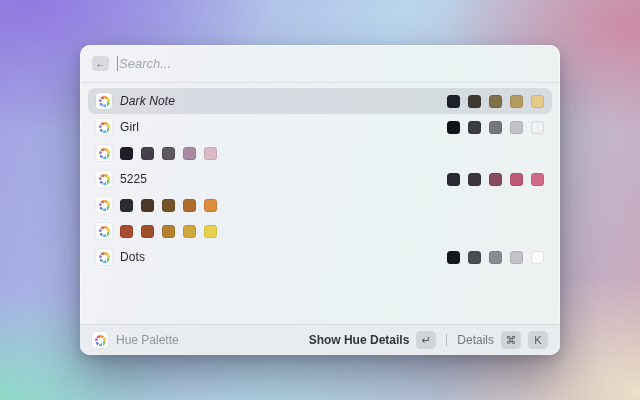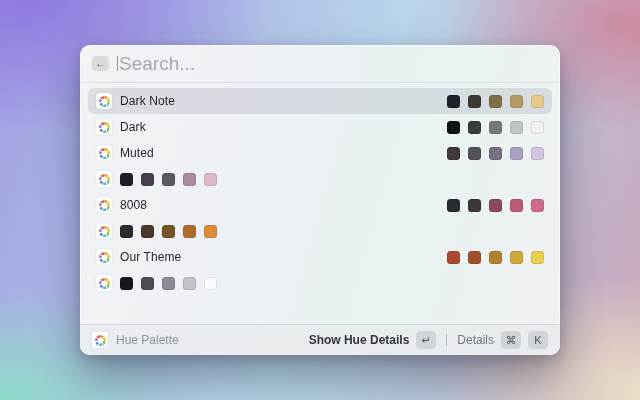--- a/index.html
+++ b/index.html
@@ -35,30 +35,30 @@
     width: 17px; height: 15px; border: none; border-radius: 4px;
     background: rgba(110,118,130,0.18); color: #3e434b;
     font-size: 10px; line-height: 15px; text-align: center;
     display: inline-flex; align-items: center; justify-content: center;
     cursor: pointer; flex: 0 0 auto;
   }
   .caret { width: 1px; height: 15px; background: #8f959e; margin-left: 8px; flex: 0 0 auto; }
   .search-input {
     flex: 1; border: none; outline: none; background: transparent;
     font-family: "Liberation Sans", sans-serif;
-    font-size: 19px; color: #2a2d33; padding: 0 0 0 1px;
+    font-size: 13px; color: #2a2d33; padding: 0 0 0 1px; font-style: italic;
   }
   .search-input::placeholder { color: #a2a8b2; }
   
   .list { flex: 1; padding: 5px 8px; overflow: hidden; }
   .row {
     height: 26px; display: flex; align-items: center; gap: 8px;
     padding: 0 8px; border-radius: 7px; cursor: pointer;
   }
-  .row.selected { background: rgba(178,183,193,0.38); }
+  .row.selected { background: rgba(178,183,193,0.38); font-style: italic; }
   .icon-tile {
     width: 16px; height: 16px; border-radius: 4px; background: #ffffff;
     box-shadow: 0 0 2px rgba(0,0,0,0.12);
     display: flex; align-items: center; justify-content: center; flex: 0 0 auto;
   }
   .hue-ring {
     width: 11px; height: 11px; border-radius: 50%;
     background:
       radial-gradient(closest-side, #ffffff 54%, rgba(255,255,255,0) 56%),
       conic-gradient(#f0a03c 0 40deg, rgba(0,0,0,0) 40deg 52deg,
@@ -121,62 +121,49 @@
             <span class="swatch" style="background: rgb(180, 155, 97);"></span>
             <span class="swatch" style="background: rgb(229, 202, 137);"></span>
           </span>
       </div>
 
 
       <div class="row">
         <span class="icon-tile">
           <span class="hue-ring"></span>
         </span>
-        <span class="row-label">Dark</span>
+        <span class="row-label">Girl</span>
         <span class="swatches">
             <span class="swatch" style="background: rgb(18, 19, 24);"></span>
             <span class="swatch" style="background: rgb(59, 59, 64);"></span>
             <span class="swatch" style="background: rgb(118, 118, 124);"></span>
             <span class="swatch" style="background: rgb(195, 194, 201);"></span>
             <span class="swatch" style="background: rgb(241, 241, 244);"></span>
           </span>
       </div>
 
-      <div class="row">
-        <span class="icon-tile">
-          <span class="hue-ring"></span>
-        </span>
-        <span class="row-label">Muted</span>
-        <span class="swatches">
-            <span class="swatch" style="background: rgb(62, 58, 64);"></span>
-            <span class="swatch" style="background: rgb(85, 81, 92);"></span>
-            <span class="swatch" style="background: rgb(120, 112, 130);"></span>
-            <span class="swatch" style="background: rgb(171, 161, 194);"></span>
-            <span class="swatch" style="background: rgb(208, 199, 223);"></span>
-          </span>
-      </div>
 
       <div class="row">
         <span class="icon-tile">
           <span class="hue-ring"></span>
         </span>
         <span class="swatches">
             <span class="swatch" style="background: rgb(31, 29, 40);"></span>
             <span class="swatch" style="background: rgb(70, 64, 76);"></span>
             <span class="swatch" style="background: rgb(93, 88, 98);"></span>
             <span class="swatch" style="background: rgb(170, 138, 162);"></span>
             <span class="swatch" style="background: rgb(220, 185, 198);"></span>
           </span>
       </div>
 
       <div class="row">
         <span class="icon-tile">
           <span class="hue-ring"></span>
         </span>
-        <span class="row-label">8008</span>
+        <span class="row-label">5225</span>
         <span class="swatches">
             <span class="swatch" style="background: rgb(42, 40, 48);"></span>
             <span class="swatch" style="background: rgb(60, 53, 62);"></span>
             <span class="swatch" style="background: rgb(138, 74, 96);"></span>
             <span class="swatch" style="background: rgb(189, 91, 119);"></span>
             <span class="swatch" style="background: rgb(208, 106, 136);"></span>
           </span>
       </div>
 
       <div class="row">
@@ -189,34 +176,34 @@
             <span class="swatch" style="background: rgb(119, 84, 38);"></span>
             <span class="swatch" style="background: rgb(176, 108, 45);"></span>
             <span class="swatch" style="background: rgb(221, 141, 58);"></span>
           </span>
       </div>
 
       <div class="row">
         <span class="icon-tile">
           <span class="hue-ring"></span>
         </span>
-        <span class="row-label">Our Theme</span>
         <span class="swatches">
             <span class="swatch" style="background: rgb(168, 75, 49);"></span>
             <span class="swatch" style="background: rgb(162, 80, 43);"></span>
             <span class="swatch" style="background: rgb(181, 129, 47);"></span>
             <span class="swatch" style="background: rgb(207, 169, 61);"></span>
             <span class="swatch" style="background: rgb(232, 208, 79);"></span>
           </span>
       </div>
 
       <div class="row">
         <span class="icon-tile">
           <span class="hue-ring"></span>
         </span>
+        <span class="row-label">Dots</span>
         <span class="swatches">
             <span class="swatch" style="background: rgb(22, 22, 30);"></span>
             <span class="swatch" style="background: rgb(76, 76, 85);"></span>
             <span class="swatch" style="background: rgb(139, 139, 147);"></span>
             <span class="swatch" style="background: rgb(194, 194, 200);"></span>
             <span class="swatch" style="background: rgb(251, 251, 253);"></span>
           </span>
       </div>
     </div>
 

